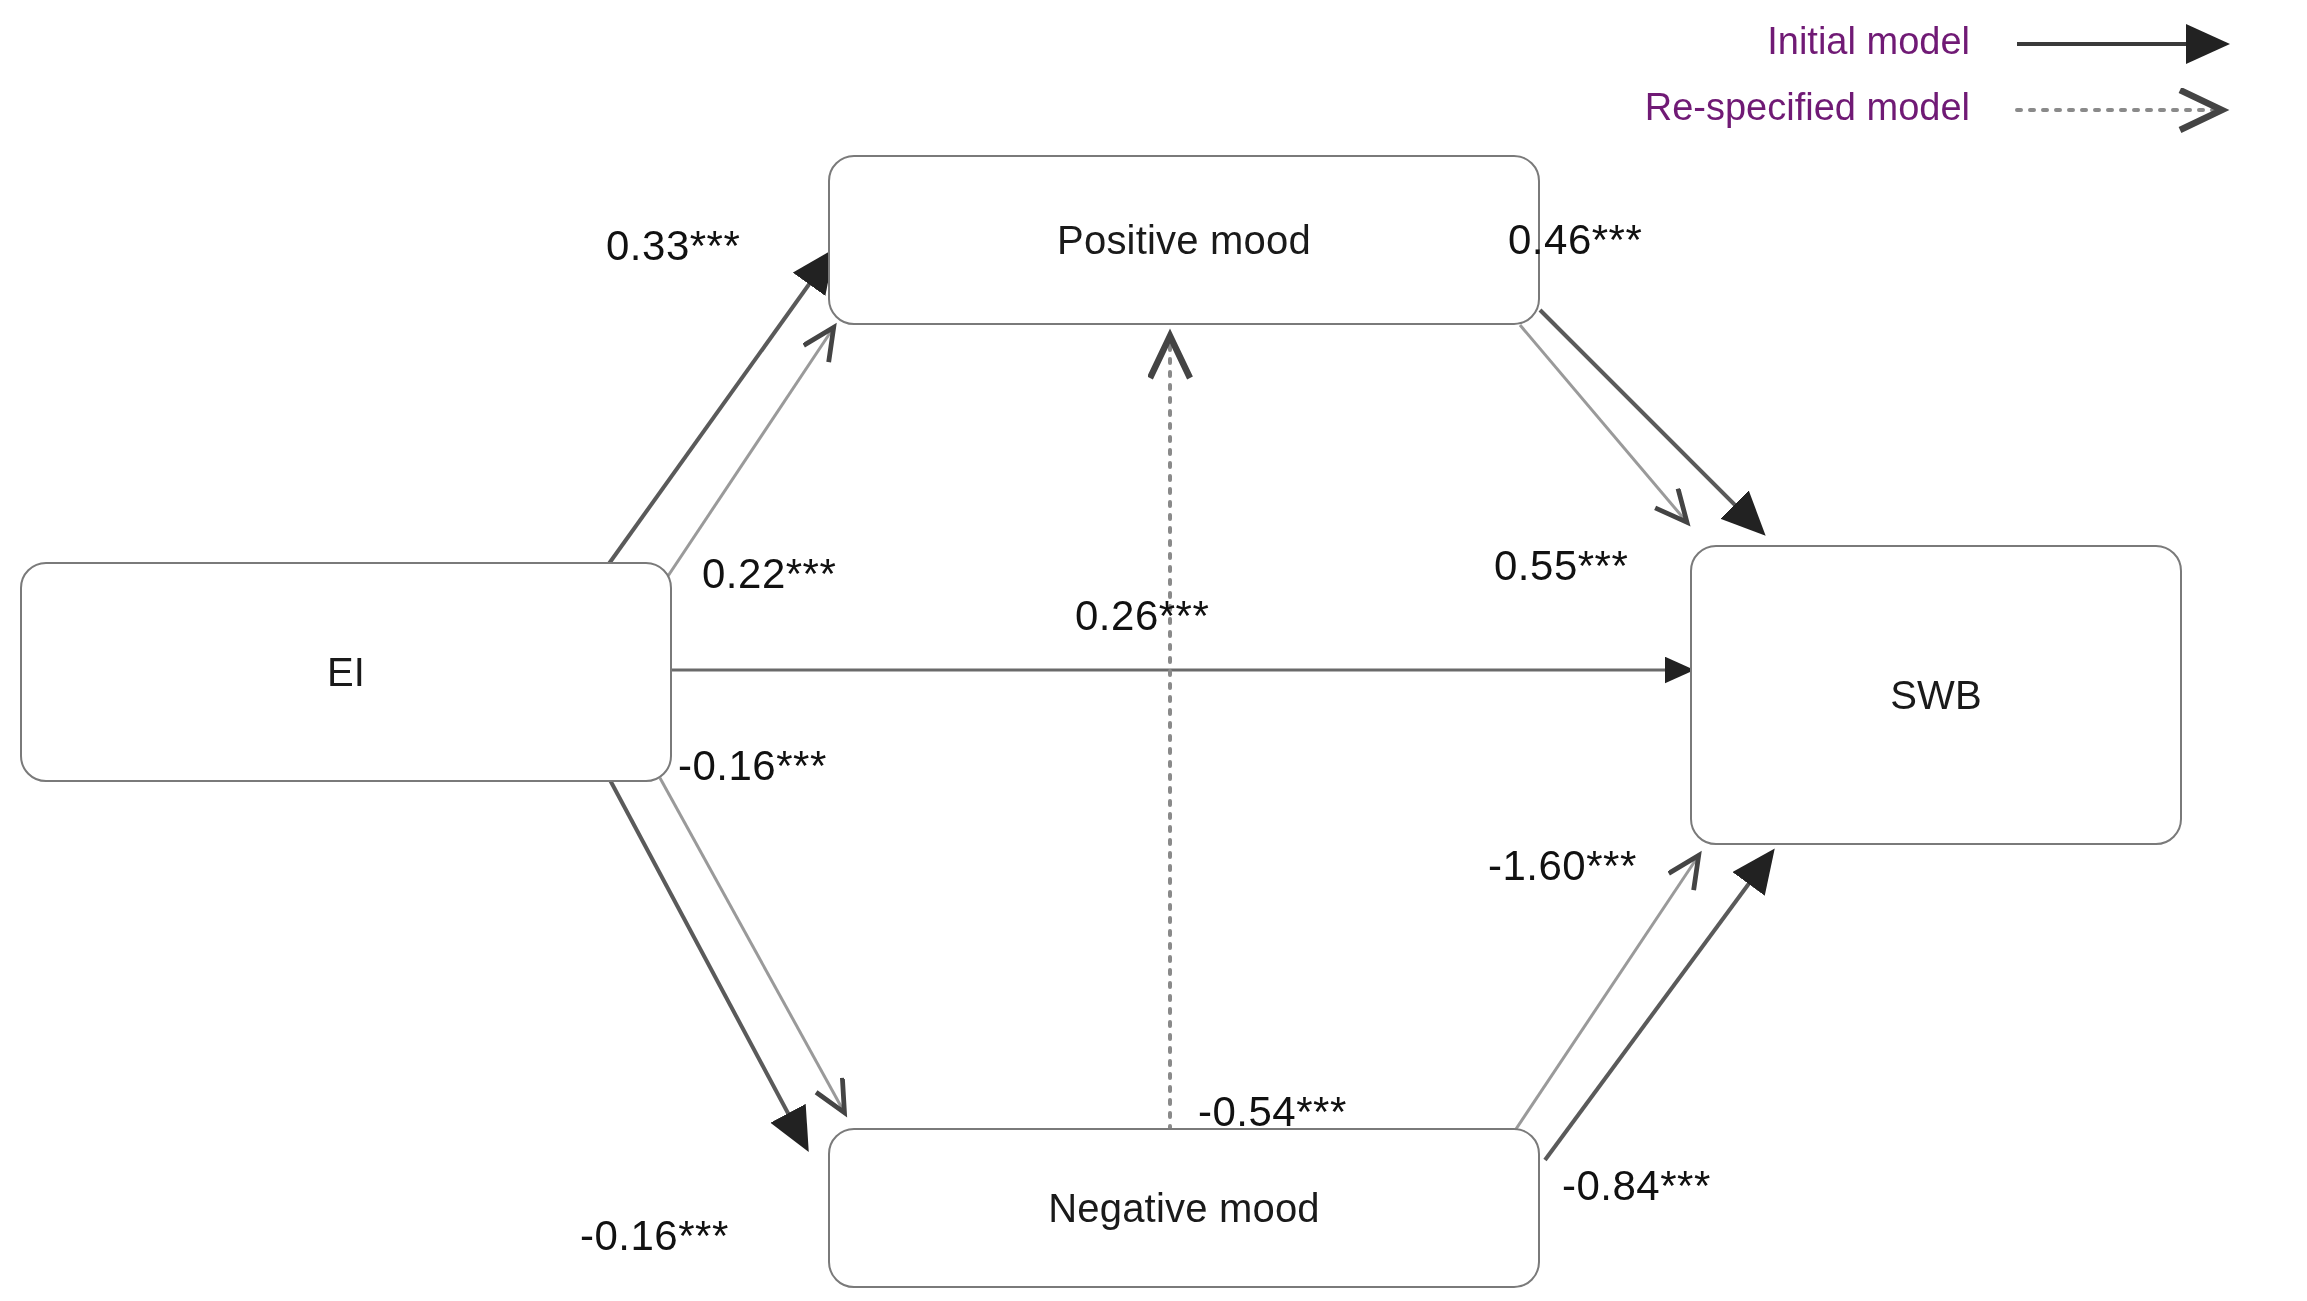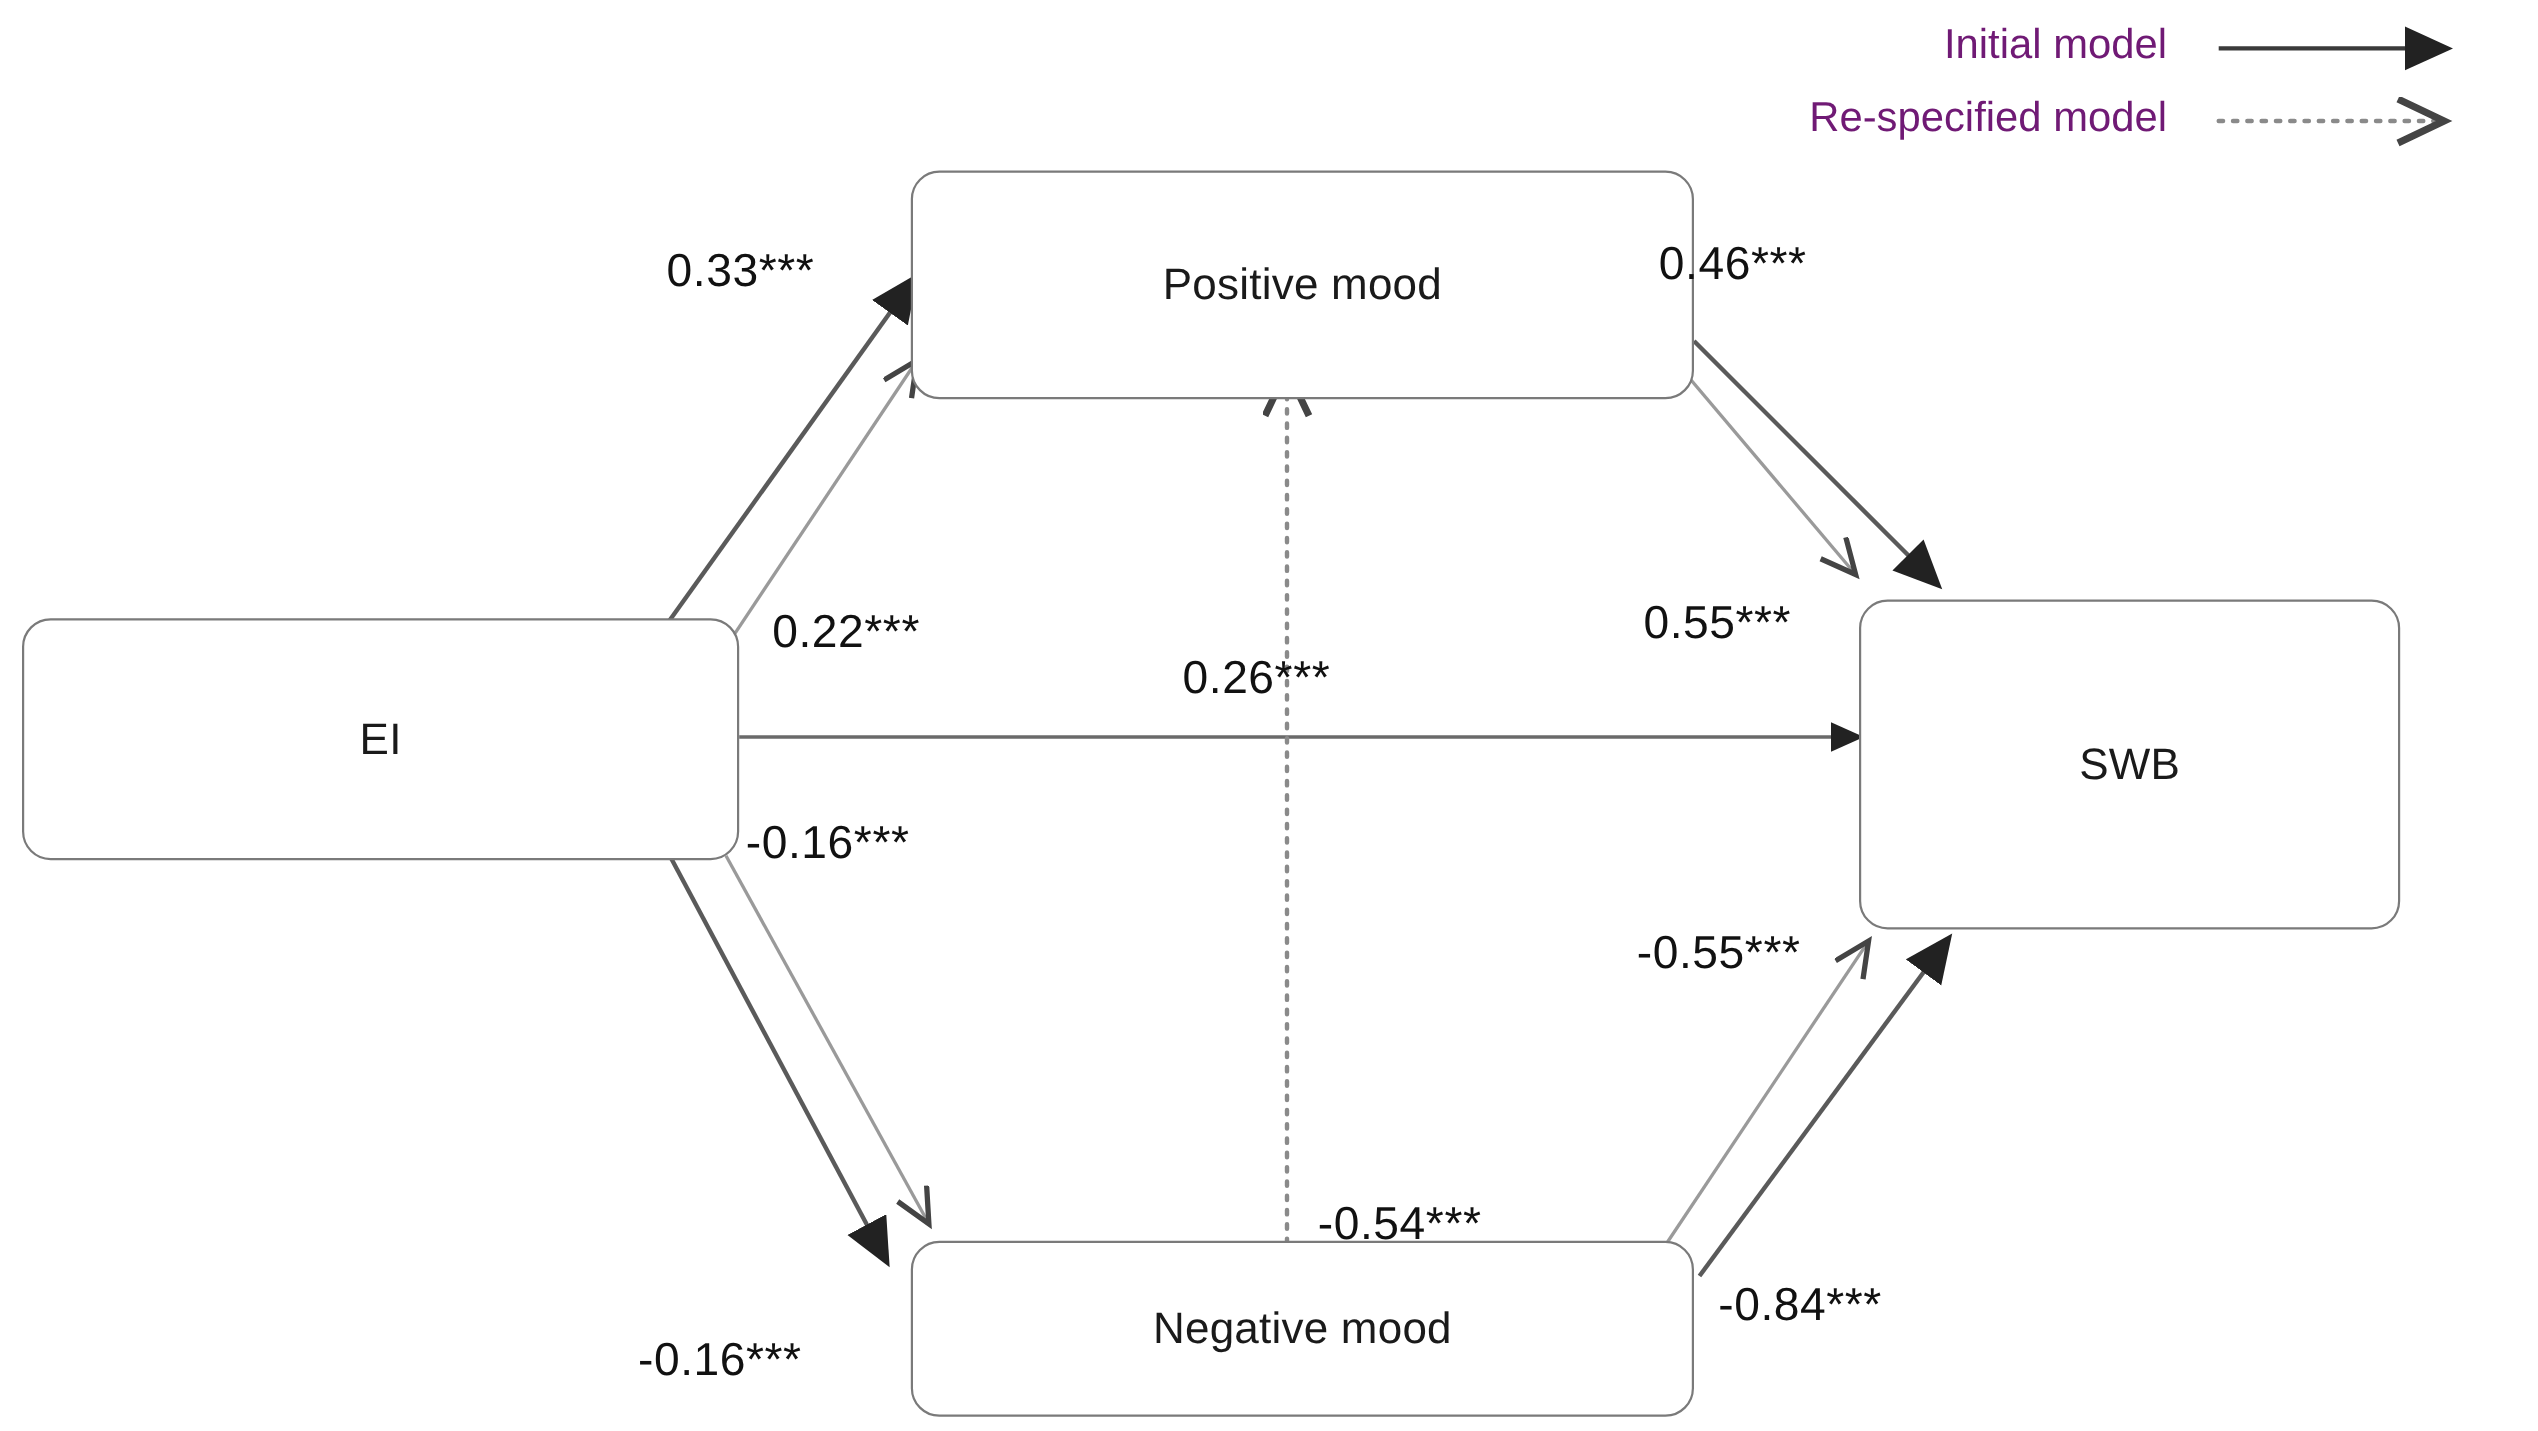--- a/index.html
+++ b/index.html
@@ -95,21 +95,21 @@
     <line x1="1170" y1="1130" x2="1170" y2="340" stroke="#8a8a8a" stroke-width="4" stroke-dasharray="4 9" stroke-linecap="round" marker-end="url(#arrow-open)"></line>
 
     <line x1="2017" y1="44" x2="2222" y2="44" stroke="#3a3a3a" stroke-width="4" marker-end="url(#arrow-filled)"></line>
     <line x1="2017" y1="110" x2="2218" y2="110" stroke="#8a8a8a" stroke-width="4" stroke-dasharray="4 9" stroke-linecap="round" marker-end="url(#arrow-open)"></line>
   </svg>
 
   <div class="node-box" style="left:20px; top:562px; width:652px; height:220px;">
     <span class="node-label">EI</span>
   </div>
 
-  <div class="node-box" style="left:828px; top:155px; width:712px; height:208px;">
+  <div class="node-box" style="left:828px; top:155px; width:712px; height:170px;">
     <span class="node-label">Positive mood</span>
   </div>
 
   <div class="node-box" style="left:828px; top:1128px; width:712px; height:160px;">
     <span class="node-label">Negative mood</span>
   </div>
 
   <div class="node-box" style="left:1690px; top:545px; width:492px; height:300px;">
     <span class="node-label">SWB</span>
   </div>
@@ -121,21 +121,21 @@
   <div class="edge-label" style="left:1508px; top:192px;margin-top:24px;">0.46***</div>
 
   <div class="edge-label" style="left:1494px; top:542px;">0.55***</div>
 
   <div class="edge-label" style="left:1075px; top:592px;">0.26***</div>
 
   <div class="edge-label" style="left:678px; top:742px;">-0.16***</div>
 
   <div class="edge-label" style="left:580px; top:1212px;">-0.16***</div>
 
-  <div class="edge-label" style="left:1488px; top:842px;">-0.55***</div>
+  <div class="edge-label" style="left:1488px; top:842px;">-1.60***</div>
 
   <div class="edge-label" style="left:1562px; top:1162px;">-0.84***</div>
 
   <div class="edge-label" style="left:1198px; top:1058px;margin-top:30px;">-0.54***</div>
 
   <div class="legend-text" style="left:1718px; top:20px; width:252px;">Initial model</div>
 
   <div class="legend-text" style="left:1588px; top:86px; width:382px;">Re-specified model</div>
 
 </div>

